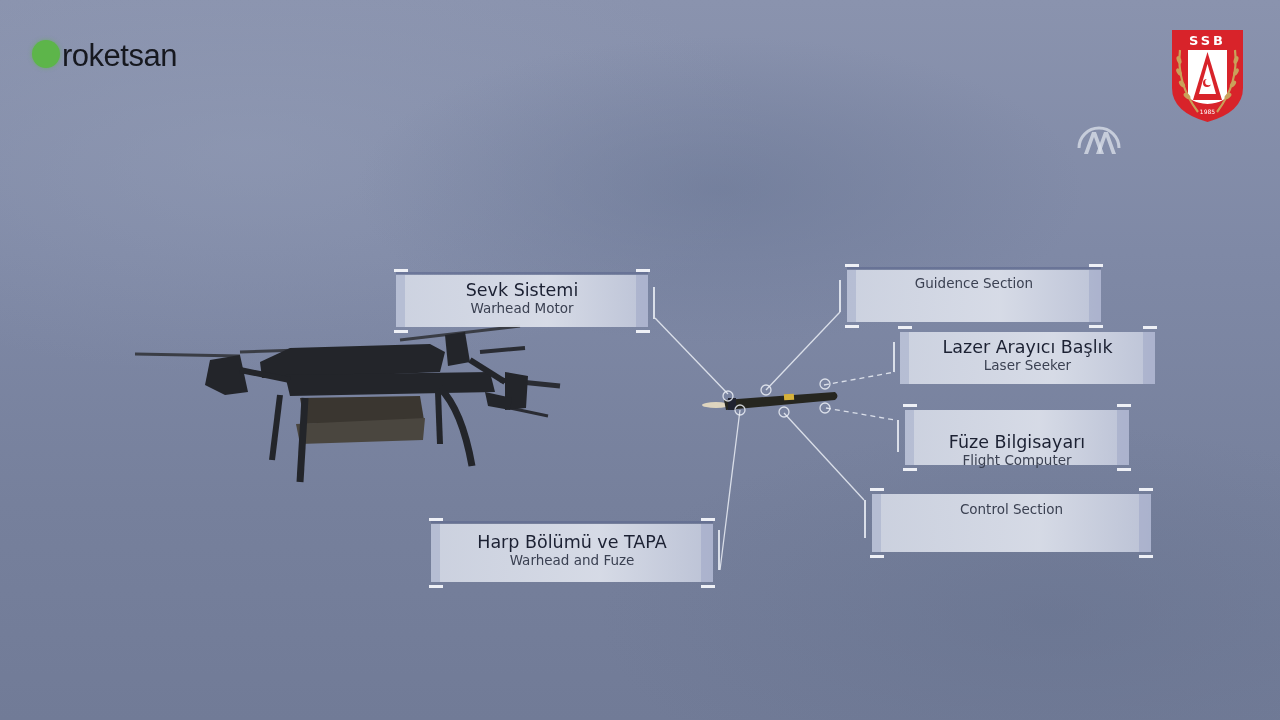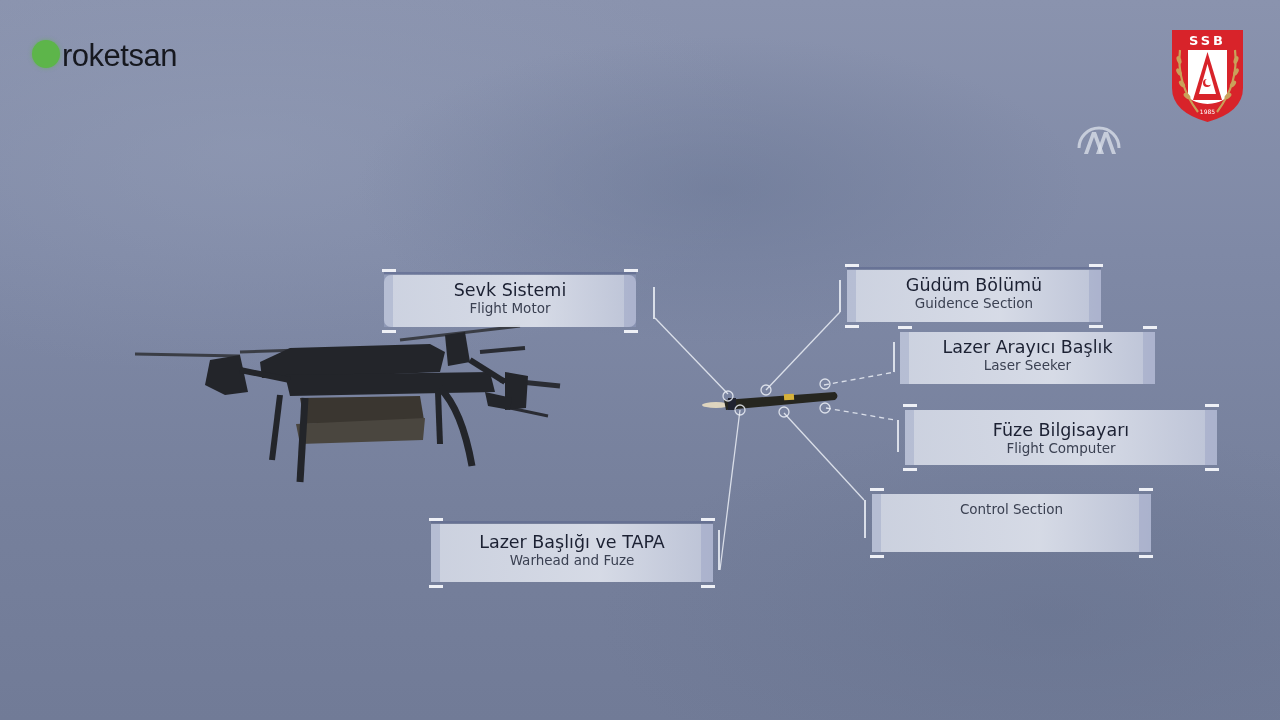--- a/index.html
+++ b/index.html
@@ -147,48 +147,47 @@
 <svg class="abs aa" viewBox="0 0 48 38">
   <g fill="none" stroke="rgba(220,225,235,0.75)" stroke-width="3">
     <path d="M4 30 A20 20 0 0 1 44 30"></path>
   </g>
   <g fill="rgba(220,225,235,0.75)">
     <path d="M9 36 L17 14 L21 14 L29 36 L25 36 L19 19 L13 36 Z"></path>
     <path d="M21 36 L29 14 L33 14 L41 36 L37 36 L31 19 L25 36 Z"></path>
   </g>
 </svg>
 
-<div class="callout" style="left:384px; top:275px; width:252px; height:52px; padding-top:5px;border-radius:7px;">
+<div class="callout" style="left:396px; top:275px; width:252px; height:52px; padding-top:5px;">
   <div class="topline"></div>
   <span class="corner tl"></span>
     <span class="corner tr"></span>
     <span class="corner bl"></span>
     <span class="corner br"></span>
   <div class="title">Sevk Sistemi</div>
-  <div class="sub">Flight Motor</div>
+  <div class="sub">Warhead Motor</div>
 </div>
 
 <div class="callout" style="left:847px; top:270px; width:254px; height:52px; padding-top:5px;">
   <div class="topline"></div>
   <span class="corner tl"></span>
     <span class="corner tr"></span>
     <span class="corner bl"></span>
     <span class="corner br"></span>
-  <div class="title">Güdüm Bölümü</div>
   <div class="sub">Guidence Section</div>
 </div>
 
 <div class="callout" style="left:900px; top:332px; width:255px; height:52px; padding-top:5px;">
   <span class="corner tl"></span>
     <span class="corner tr"></span>
   <div class="title">Lazer Arayıcı Başlık</div>
   <div class="sub">Laser Seeker</div>
 </div>
 
-<div class="callout" style="left:905px; top:410px; width:312px; height:55px; padding-top:10px;">
+<div class="callout" style="left:905px; top:410px; width:224px; height:55px; padding-top:22px;">
   <span class="corner tl"></span>
     <span class="corner tr"></span>
     <span class="corner bl"></span>
     <span class="corner br"></span>
   <div class="title">Füze Bilgisayarı</div>
   <div class="sub">Flight Computer</div>
 </div>
 
 <div class="callout" style="left:872px; top:494px; width:279px; height:58px; padding-top:7px;">
   <span class="corner tl"></span>
@@ -197,15 +196,15 @@
     <span class="corner br"></span>
   <div class="sub">Control Section</div>
 </div>
 
 <div class="callout" style="left:431px; top:524px; width:282px; height:58px; padding-top:8px;">
   <div class="topline"></div>
   <span class="corner tl"></span>
     <span class="corner tr"></span>
     <span class="corner bl"></span>
     <span class="corner br"></span>
-  <div class="title">Lazer Başlığı ve TAPA</div>
+  <div class="title">Harp Bölümü ve TAPA</div>
   <div class="sub">Warhead and Fuze</div>
 </div>
 
 </body></html>

